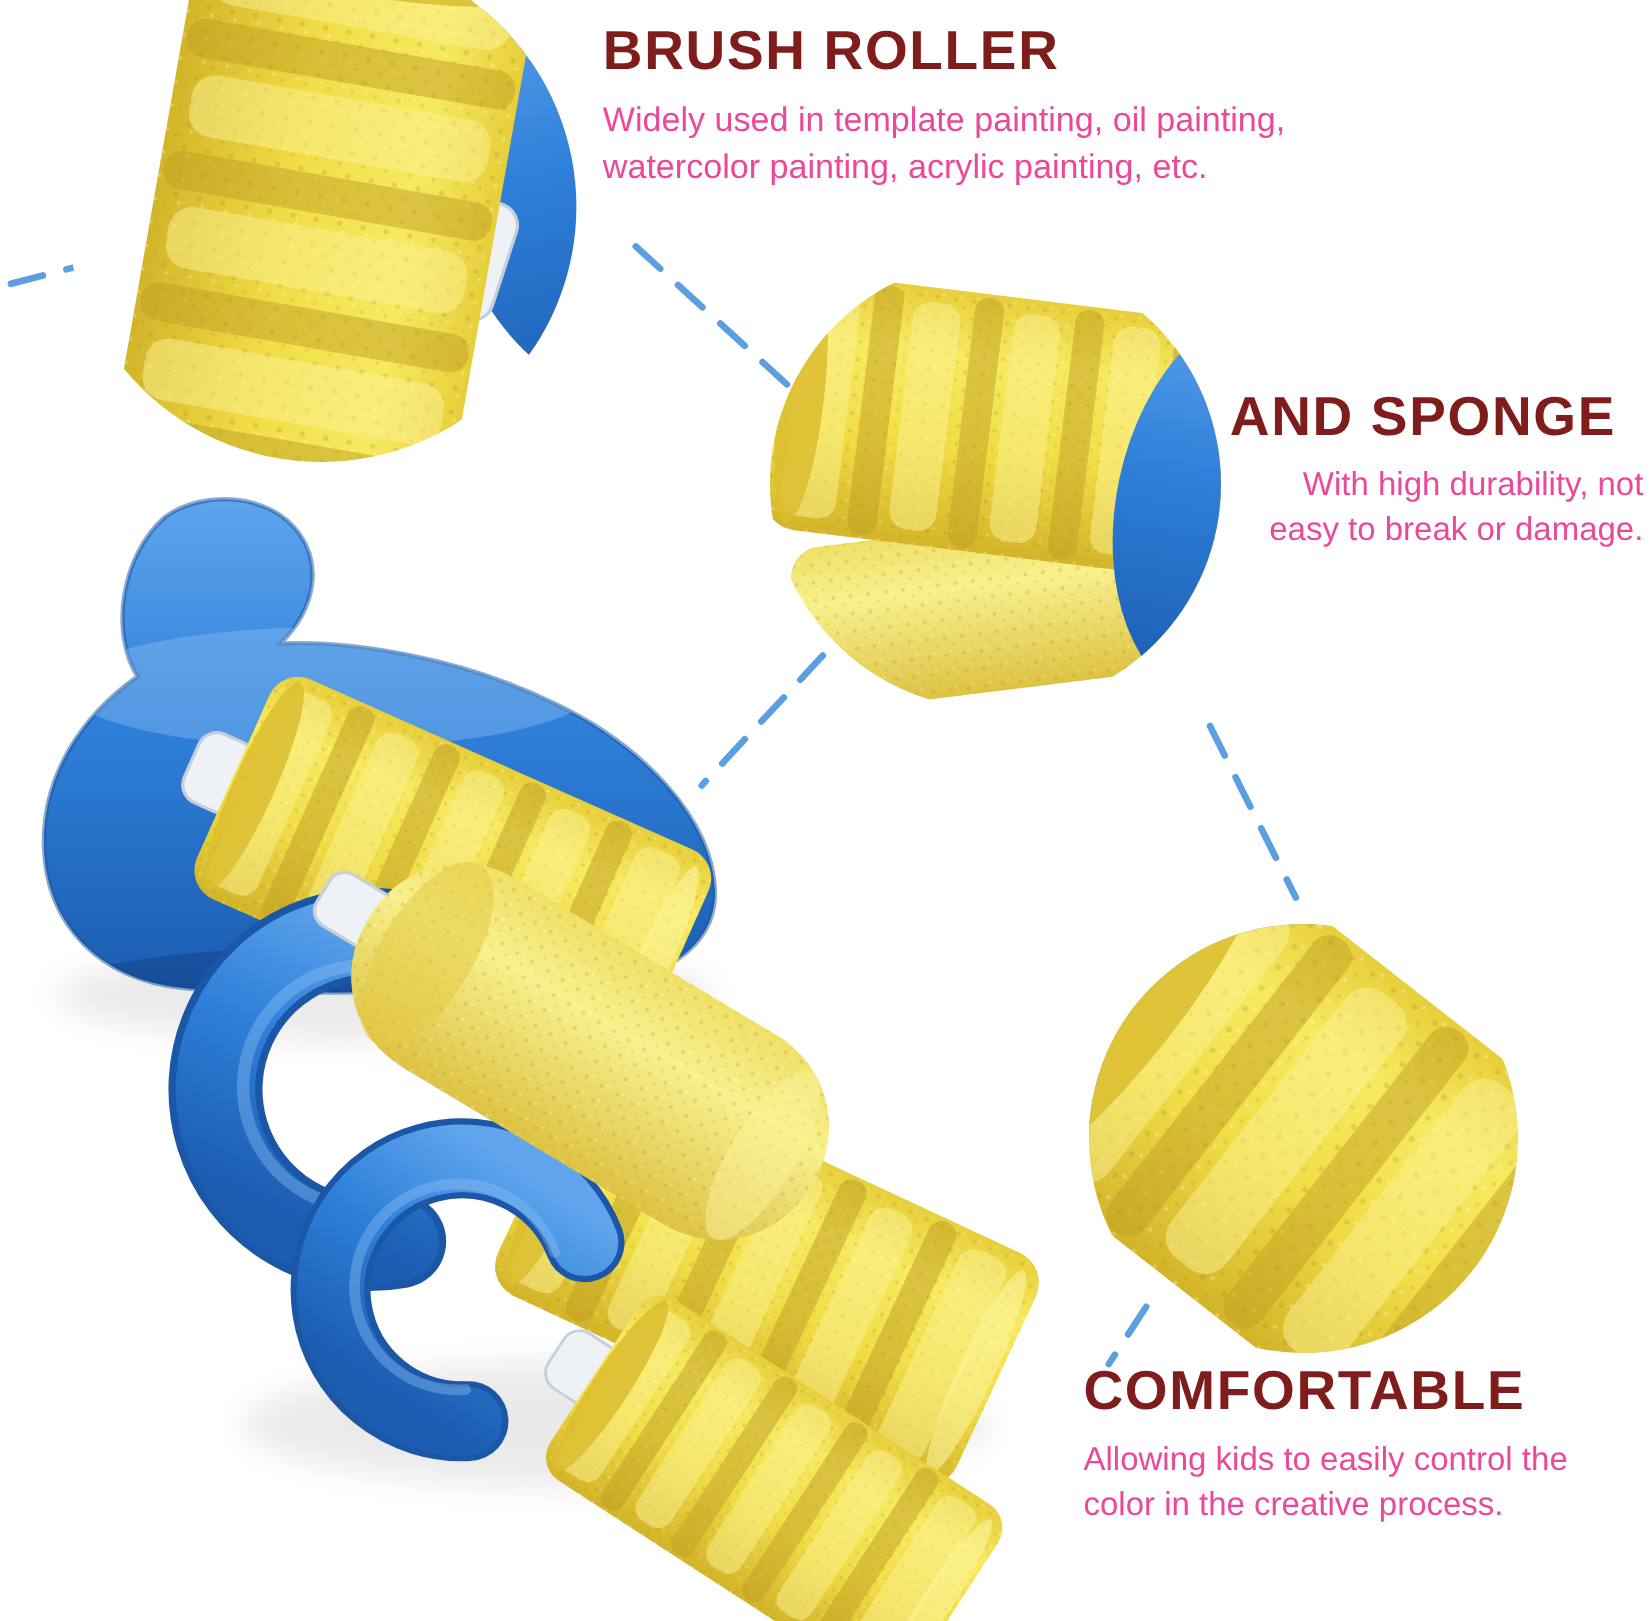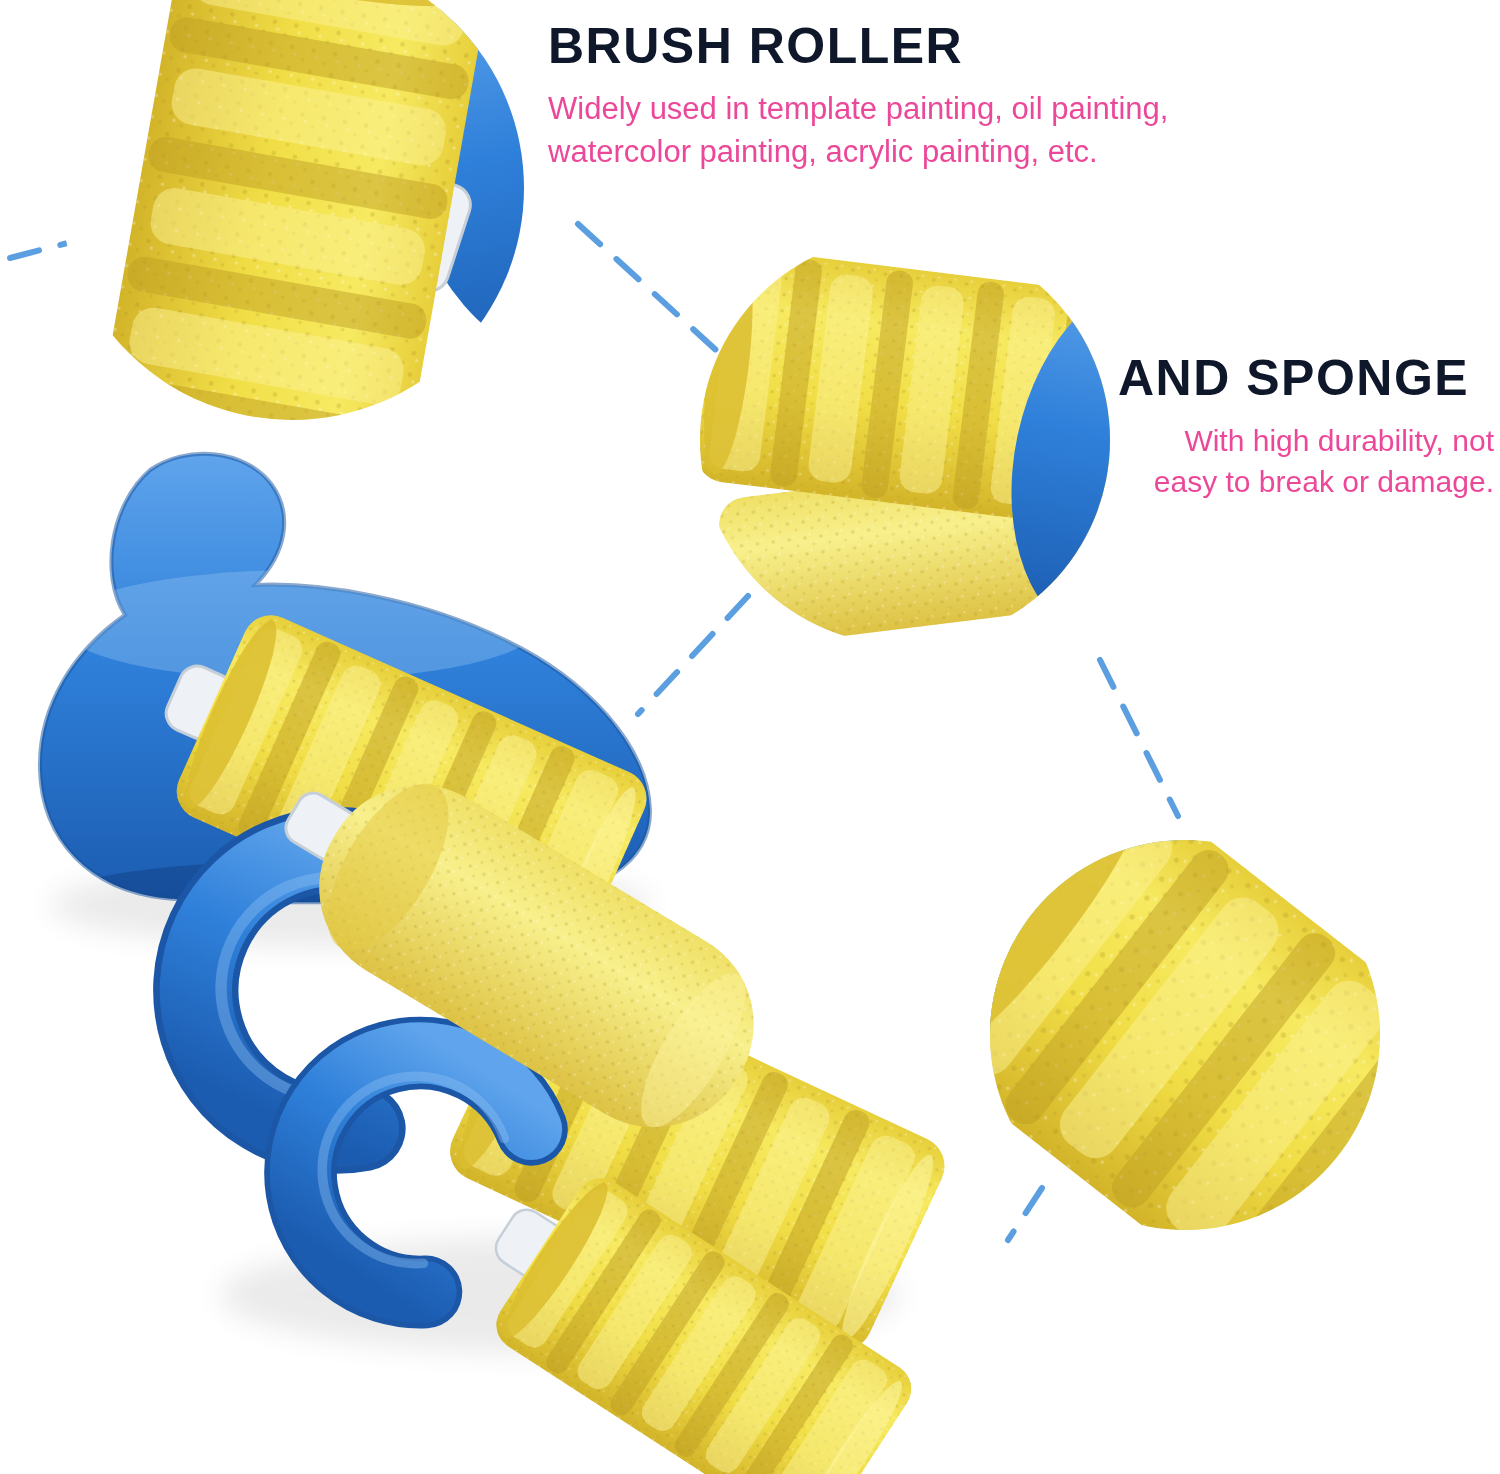--- a/index.html
+++ b/index.html
@@ -5,21 +5,21 @@
   * { margin:0; padding:0; box-sizing:border-box; }
   html,body { background:#ffffff; }
   .stage {
     position:relative; width:1500px; height:1474px;
     background:#ffffff; overflow:hidden;
     font-family:"Liberation Sans", sans-serif;
   }
   .art { position:absolute; left:0; top:0; }
   .callout { position:absolute; }
   .callout-title {
-    font-size:50px; font-weight:700; color:#0f172a;
+    font-size:50px; font-weight:700; color:#7f1d1d;
     letter-spacing:1.5px; line-height:1.12;
   }
   .callout-title span { display:block; }
   .callout-body {
     margin-top:14px; font-size:31px; color:#ec4899; line-height:1.38;
   }
   .c1 { left:548px; top:18px;  width:740px; }
   .c2 { left:1118px; top:350px; width:376px; }
   .c2 .callout-body { font-size:30px;text-align:right; }
   .c3 { left:985px; top:1236px; width:470px; }
@@ -185,14 +185,18 @@
     <p class="callout-body">Widely used in template painting, oil painting, watercolor painting, acrylic painting, etc.</p>
   </div>
 
   <div class="callout c2">
     <h2 class="callout-title">
       <span>AND SPONGE</span>
     </h2>
     <p class="callout-body">With high durability, not easy to break or damage.</p>
   </div>
 
+  <div class="callout c3">
+    <h2 class="callout-title">COMFORTABLE</h2>
+    <p class="callout-body">Allowing kids to easily control the color in the creative process.</p>
+  </div>
 
 </div>
 
 </body></html>

